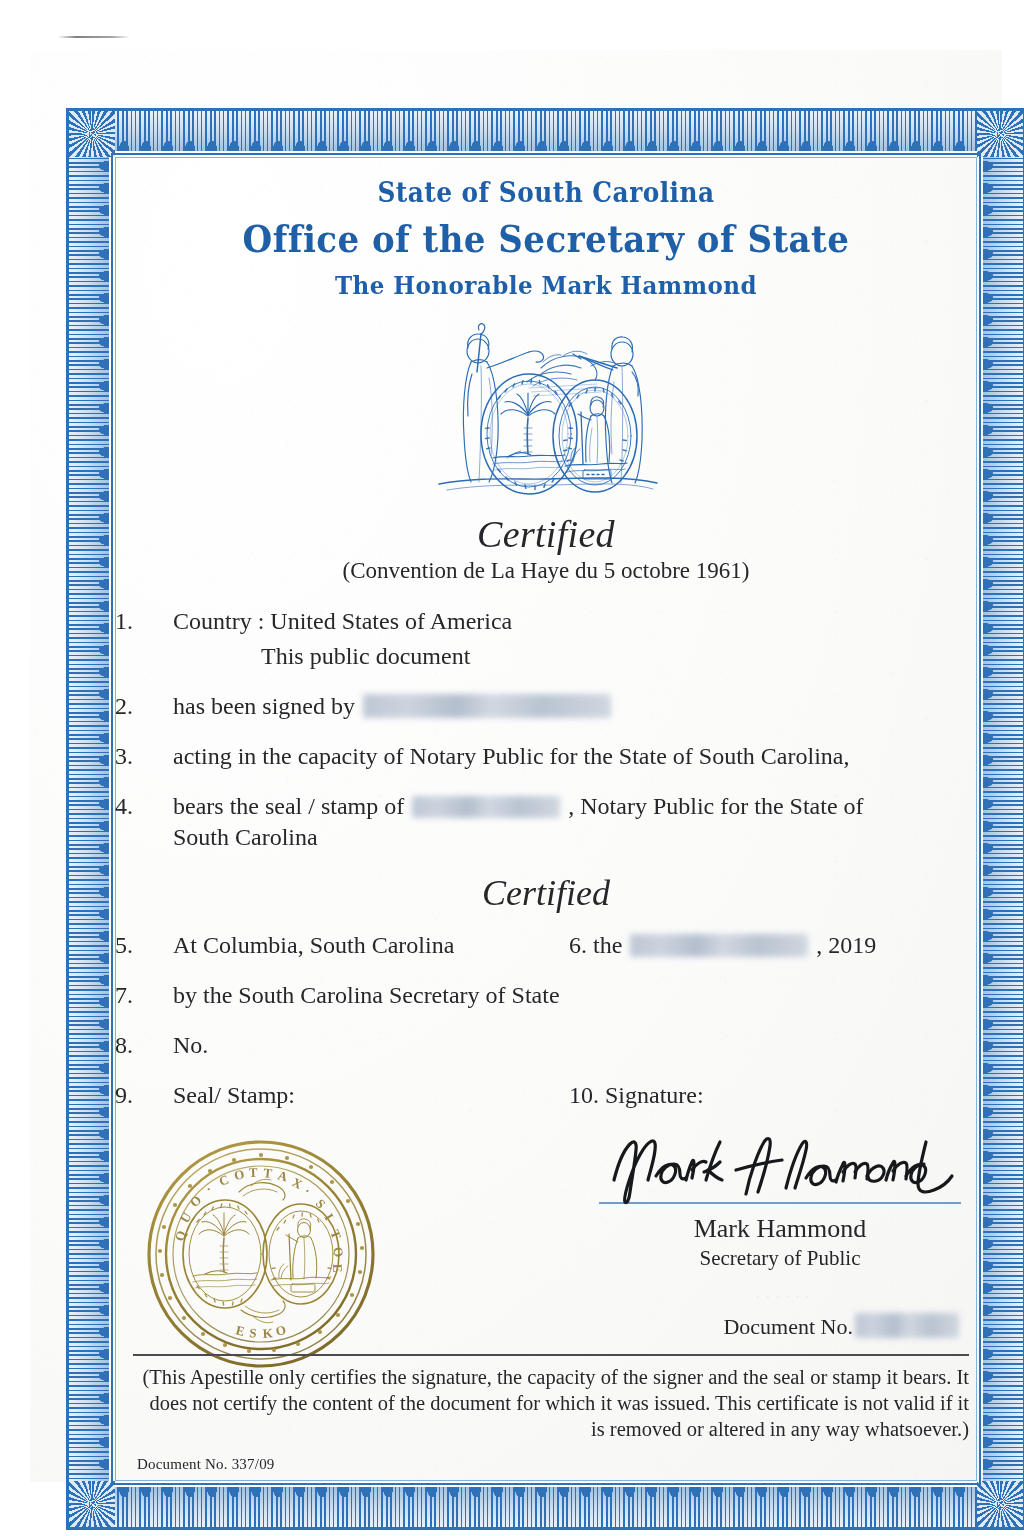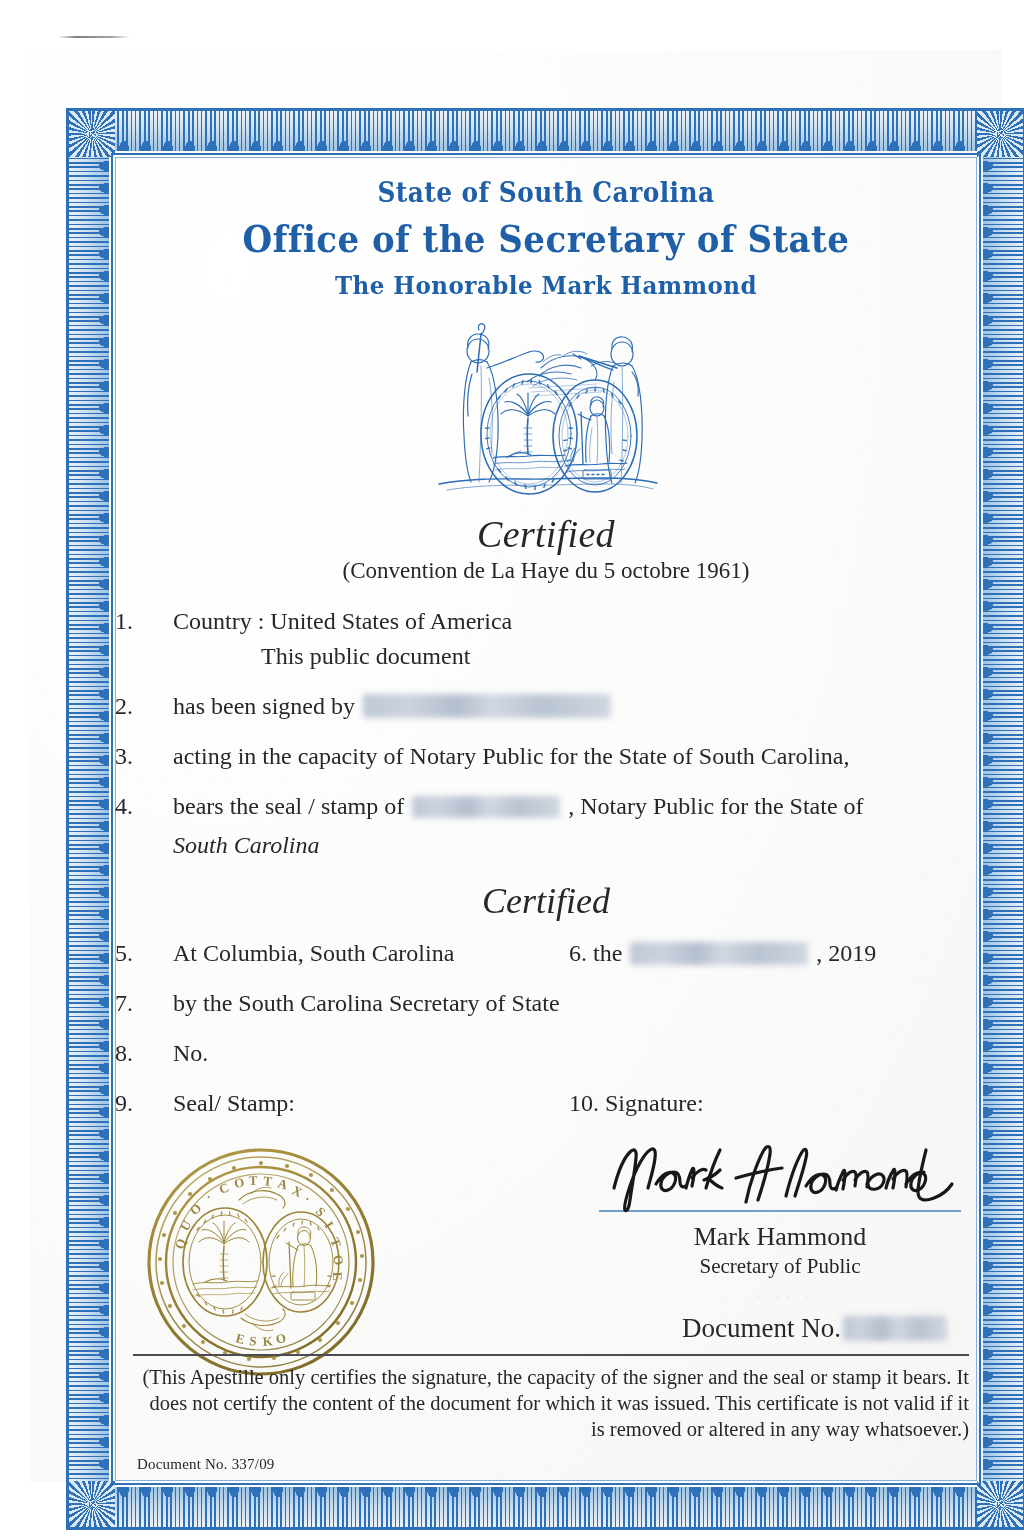--- a/index.html
+++ b/index.html
@@ -193,22 +193,21 @@
     width: 46px;
     text-align: left;
   }
   .item .sub {
     display: block;
     padding-left: 88px;
     margin-top: 4px;
   }
   .item .cont {
     display: block;
-    margin-top: 8px;
-    font-style: italic;
+    margin-top: 0;
   }
 
   
   .redact {
     display: inline-block;
     vertical-align: -4px;
     background: linear-gradient(92deg,#b9c3d2 0%, #c8d0dc 18%, #aeb9ca 38%, #ced5df 52%, #b4bfce 72%, #cdd4de 100%);
     filter: blur(3.4px);
     opacity: .92;
     border-radius: 2px;
@@ -269,23 +268,23 @@
     line-height: 32px;
   }
   #sig-role {
     font-size: 21px;
     line-height: 26px;
   }
 
   
   #docno-line {
     position: absolute;
-    right: 28px;
+    right: 16px;
     top: 1155px;
-    font-size: 27px;
+    font-size: 22px;
     white-space: nowrap;
   }
   #hr-disclaimer {
     position: absolute;
     left: 18px;
     right: 8px;
     top: 1196px;
     height: 2px;
     background: #4a4c52;
   }

